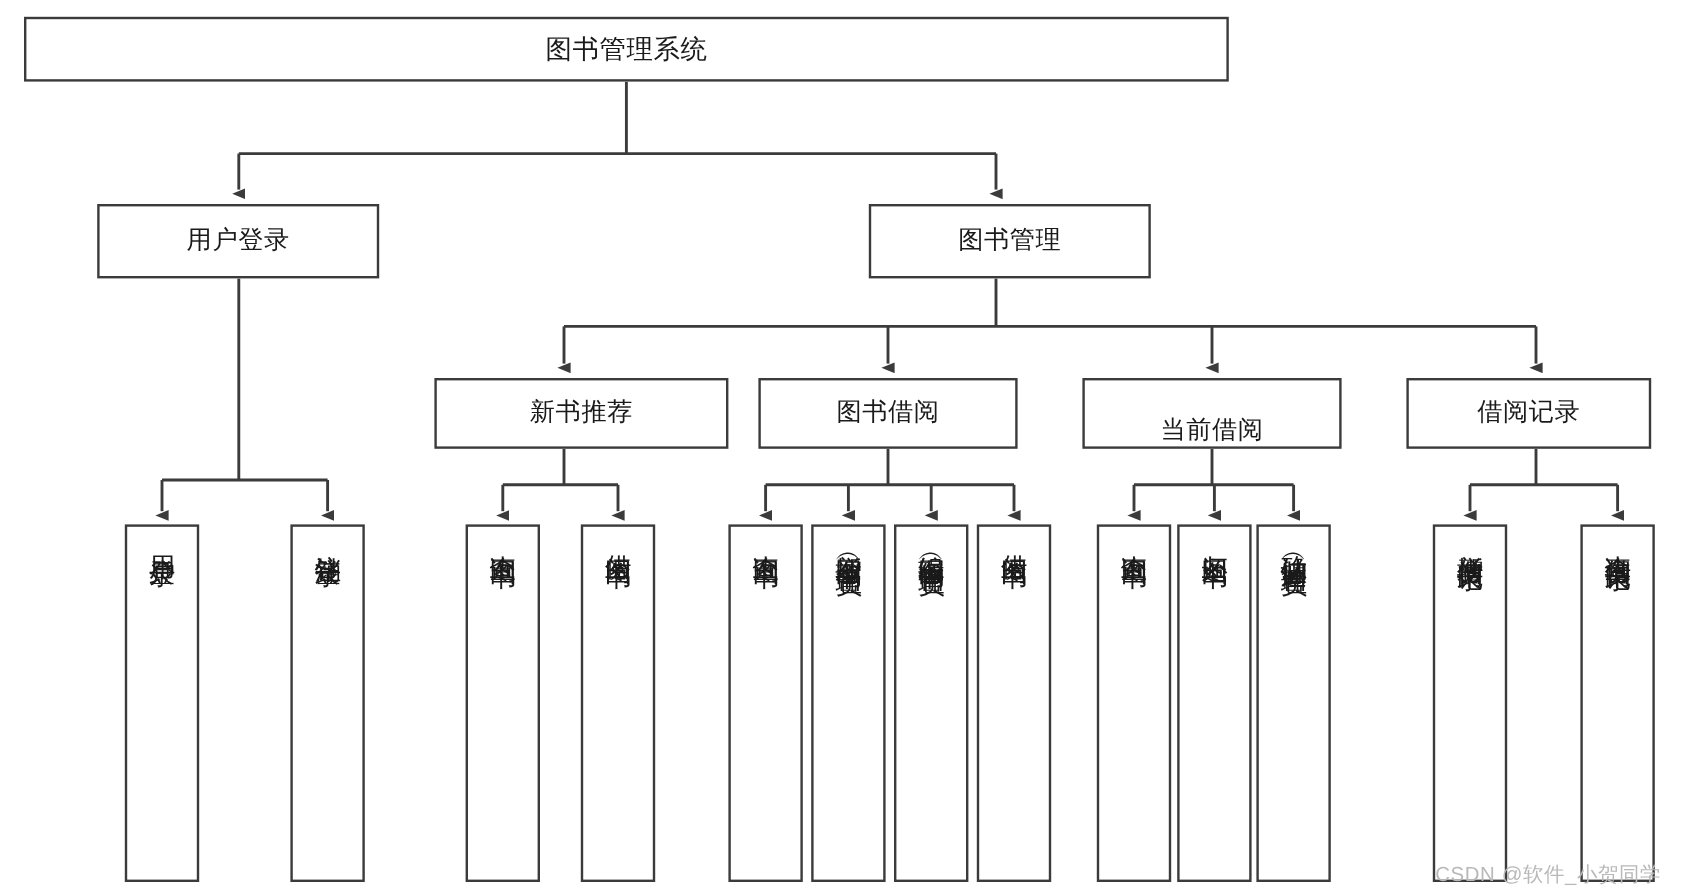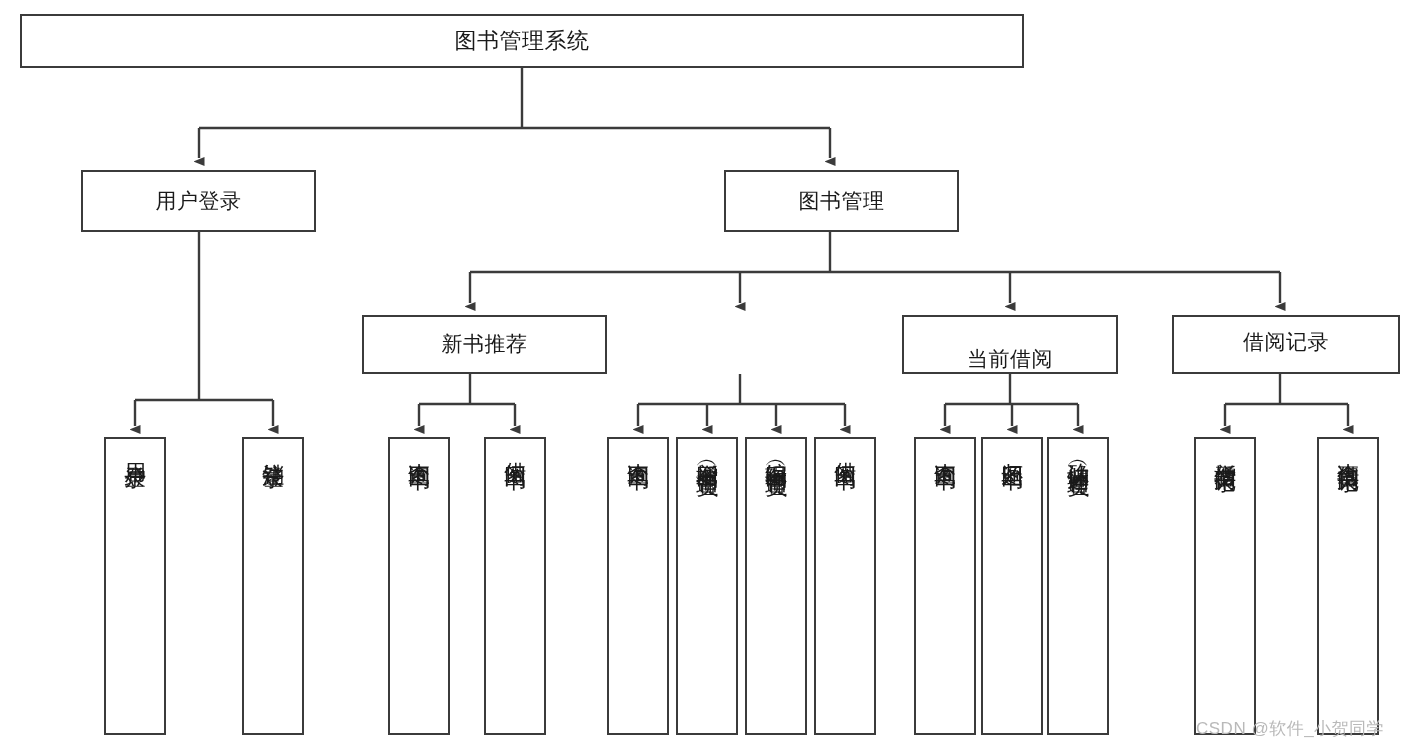--- a/index.html
+++ b/index.html
@@ -134,24 +134,27 @@
   <div class="node horiz" style="left:81px; top:170px; width:235px; height:62px;">
     <span class="label">用户登录</span>
   </div>
   <div class="node horiz" style="left:712px; top:170px; width:235px; height:62px;margin-left:12px;">
     <span class="label">图书管理</span>
   </div>
 
   <div class="node horiz" style="left:362px; top:315px; width:245px; height:59px;">
     <span class="label">新书推荐</span>
   </div>
+  <div class="node horiz" style="left:632px; top:315px; width:216px; height:59px;">
+    <span class="label">图书借阅</span>
+  </div>
   <div class="node horiz" style="left:902px; top:315px; width:216px; height:59px;align-items:flex-end;">
     <span class="label">当前借阅</span>
   </div>
-  <div class="node horiz" style="left:1172px; top:315px; width:228px; height:59px;font-family:Liberation Mono, monospace;">
+  <div class="node horiz" style="left:1172px; top:315px; width:204px; height:59px;">
     <span class="label">借阅记录</span>
   </div>
 
   <div class="node vert" style="left:104px; top:437px; width:62px; height:298px;">
     <span class="label">用户登录</span>
   </div>
   <div class="node vert" style="left:242px; top:437px; width:62px; height:298px;">
     <span class="label">注销登录</span>
   </div>
 

